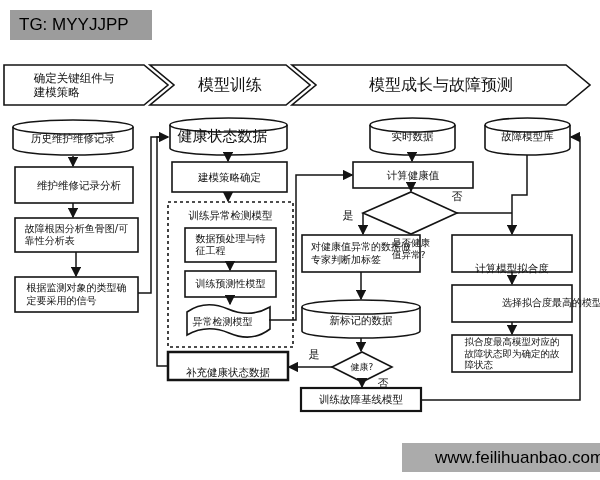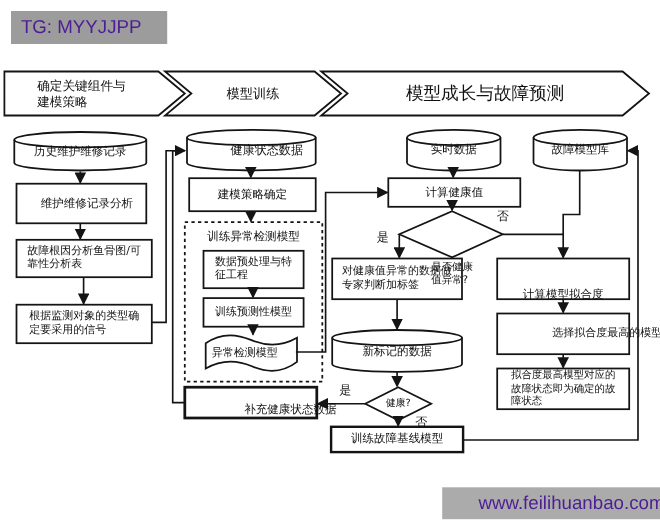--- a/index.html
+++ b/index.html
@@ -2,21 +2,21 @@
 <html><head>
 <meta charset="utf-8">
 <style>
   html,body{margin:0;padding:0;background:#e8e8e8;}
   .stage{position:relative;width:600px;height:480px;background:#ffffff;overflow:hidden;
          font-family:"DejaVu Sans",sans-serif;}
   .stage svg{position:absolute;left:0;top:0;}
   .lbl{position:absolute;display:flex;align-items:center;justify-content:center;
        text-align:left;font-weight:normal;color:#111;white-space:pre-line;
        line-height:1.22;font-family:"DejaVu Sans",sans-serif;pointer-events:none;}
-  .wm{position:absolute;color:#4c1d95;font-weight:normal;
+  .wm{position:absolute;color:#000000;font-weight:normal;
       font-family:"Liberation Sans",sans-serif;display:flex;align-items:center;}
   .wm-top{left:10px;top:10px;width:142px;height:30px;background:#9c9c9c;
           font-size:17px;padding-left:9px;box-sizing:border-box;}
   .wm-bottom{left:365px;top:443px;width:235px;height:29px;background:#ababab;
              font-size:17px;justify-content:center;margin-left:37px;}
 </style>
 </head>
 <body>
 
 <div class="stage">
@@ -97,38 +97,38 @@
     <path d="M332,367 H289" marker-end="url(#arw)"></path>
     <path d="M362,382 V387" marker-end="url(#arw)"></path>
     <path d="M421,400 H580 V137 H571" marker-end="url(#arw)"></path>
     <path d="M512,272 V284" marker-end="url(#arw)"></path>
     <path d="M512,322 V334" marker-end="url(#arw)"></path>
   </g>
 </svg>
 
 <div class="lbl" style="left:8px;top:67px;width:132px;height:36px;font-size:11.5px;">确定关键组件与
 建模策略</div>
-<div class="lbl" style="left:174px;top:67px;width:112px;height:36px;font-size:12px;">模型训练</div>
+<div class="lbl" style="left:174px;top:67px;width:112px;height:36px;font-size:16px;">模型训练</div>
 <div class="lbl" style="left:316px;top:67px;width:250px;height:36px;font-size:16px;">模型成长与故障预测</div>
 
 <div class="lbl" style="left:13px;top:123px;width:120px;height:31px;font-size:10.5px;">历史维护维修记录</div>
 <div class="lbl" style="left:15px;top:167px;width:128px;height:36px;font-size:10.5px;border-radius:15px;">维护维修记录分析</div>
 <div class="lbl" style="left:15px;top:218px;width:123px;height:34px;font-size:10px;">故障根因分析鱼骨图/可
 靠性分析表</div>
 <div class="lbl" style="left:15px;top:277px;width:123px;height:35px;font-size:10px;">根据监测对象的类型确
 定要采用的信号</div>
 
-<div class="lbl" style="left:184px;top:121px;width:117px;height:31px;font-size:11px;">健康状态数据</div>
+<div class="lbl" style="left:164px;top:121px;width:117px;height:31px;font-size:15px;">健康状态数据</div>
 <div class="lbl" style="left:172px;top:162px;width:115px;height:30px;font-size:10.5px;">建模策略确定</div>
 <div class="lbl" style="left:168px;top:205px;width:125px;height:20px;font-size:10.5px;">训练异常检测模型</div>
 <div class="lbl" style="left:185px;top:271px;width:91px;height:26px;font-size:10px;">训练预测性模型</div>
 <div class="lbl" style="left:185px;top:228px;width:91px;height:34px;font-size:10px;">数据预处理与特
 征工程</div>
 <div class="lbl" style="left:186px;top:308px;width:73px;height:28px;font-size:10px;">异常检测模型</div>
-<div class="lbl" style="left:168px;top:352px;width:120px;height:41px;font-size:10.5px;padding-left:36px;">补充健康状态数据</div>
+<div class="lbl" style="left:168px;top:352px;width:120px;height:41px;font-size:10.5px;">补充健康状态数据</div>
 
 <div class="lbl" style="left:370px;top:121px;width:85px;height:31px;font-size:10.5px;">实时数据</div>
 <div class="lbl" style="left:485px;top:121px;width:85px;height:31px;font-size:10.5px;">故障模型库</div>
 <div class="lbl" style="left:353px;top:162px;width:120px;height:26px;font-size:10.5px;">计算健康值</div>
 <div class="lbl" style="left:371px;top:195px;width:80px;height:36px;font-size:9.5px;margin-top:36px;">是否健康
 值异常?</div>
 <div class="lbl" style="left:302px;top:235px;width:118px;height:37px;font-size:10px;">对健康值异常的数据做
 专家判断加标签</div>
 <div class="lbl" style="left:302px;top:305px;width:118px;height:31px;font-size:10.5px;">新标记的数据</div>
 <div class="lbl" style="left:336px;top:358px;width:52px;height:18px;font-size:9px;">健康?</div>

